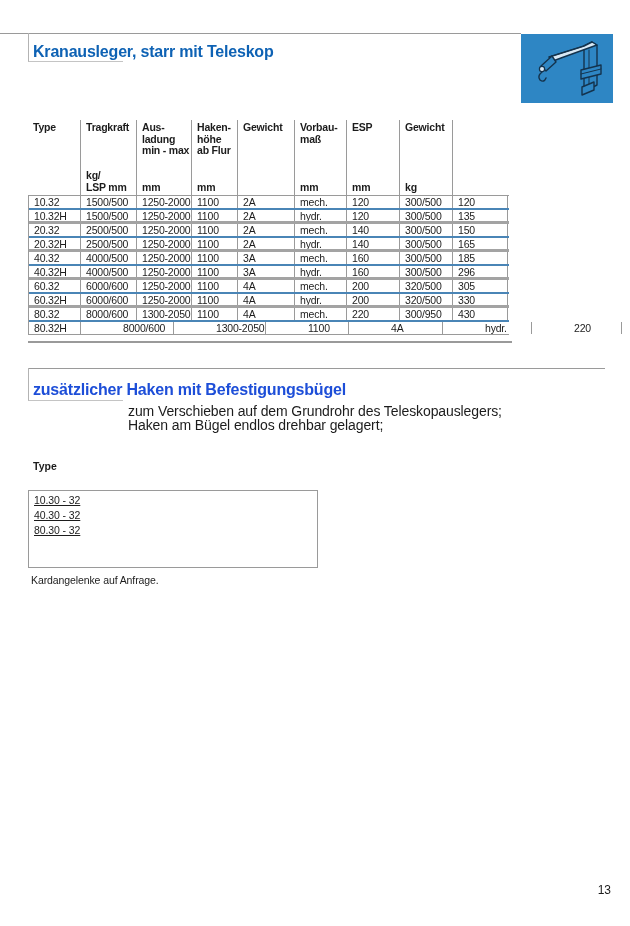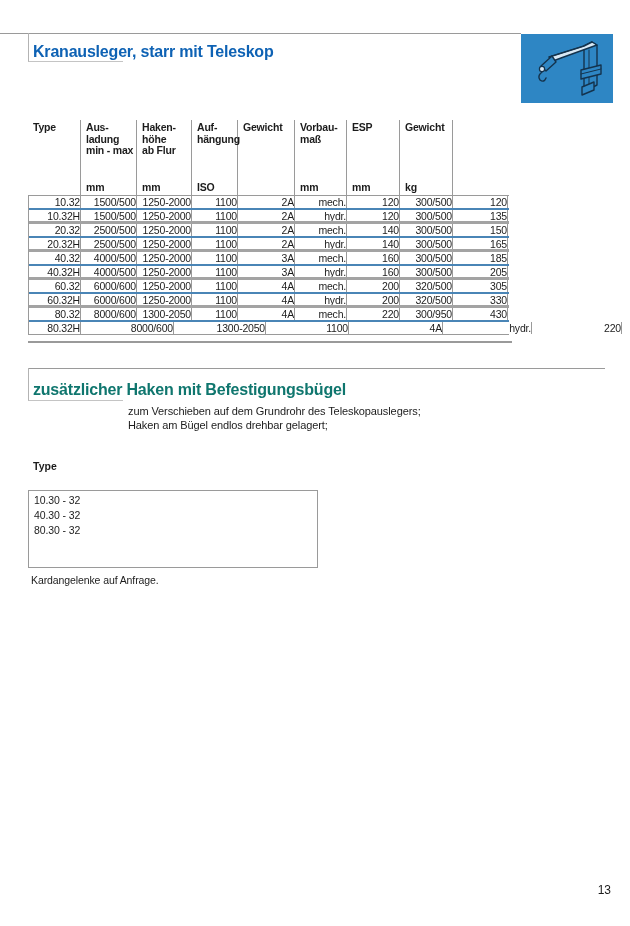--- a/index.html
+++ b/index.html
@@ -17,41 +17,41 @@
   .blue-box { position:absolute; left:521px; top:34px; width:92px; height:69px; background:#2e86c4; }
   .blue-box svg { display:block; }
 
   
   .spec-table { position:absolute; left:28px; top:120px; width:481px; }
   .thead { display:grid; grid-template-columns:53px 56px 55px 46px 57px 52px 53px 53px 55px;
            height:76px; border-bottom:1px solid #9a9a9a; }
   .hcell { border-right:1px solid #9a9a9a; padding:2px 0 2px 5px; display:flex;
            flex-direction:column; justify-content:space-between; font-size:10.5px;
            font-weight:bold; letter-spacing:-0.2px; line-height:11.5px; }
-  .tbody { border-left:1px solid #9a9a9a;text-align:right; }
+  .tbody { border-left:1px solid #9a9a9a; }
   .trow { display:grid; grid-template-columns:52px 56px 55px 46px 57px 52px 53px 53px 55px;
           height:14px; }
   .trow.sep-dark  { border-bottom:2px solid #4a85b6; height:14px; }
   .trow.sep-light { border-bottom:3px solid #a3a3a3; height:14px; }
   .trow.sep-end   { border-bottom:1px solid #9a9a9a; height:13px;gap:37px; }
   .tcell { border-right:1px solid #9a9a9a; padding:1px 0 0 5px; font-size:10.5px;
            letter-spacing:-0.2px; line-height:11px; white-space:nowrap; overflow:hidden; }
   .rule-end { position:absolute; left:28px; top:341px; width:484px; height:2px; background:#9a9a9a; }
 
   
   .rule-2 { position:absolute; left:28px; top:368px; width:577px; height:1px; background:#9a9a9a; }
   .tab2 { position:absolute; left:28px; top:368px; width:95px; height:33px;
           border-left:1px solid #b3b3b3; border-bottom:1px solid #c4c4c4; }
   .title2 { position:absolute; left:33px; top:381px; font-size:16px; font-weight:bold;
-            color:#0f766e; letter-spacing:-0.2px; white-space:nowrap; }
-  .para { position:absolute; left:128px; top:404px; font-size:11px; line-height:14px;
+            color:#1d4ed8; letter-spacing:-0.2px; white-space:nowrap; }
+  .para { position:absolute; left:128px; top:404px; font-size:14px; line-height:14px;
           letter-spacing:-0.1px; }
   .type-label { position:absolute; left:33px; top:460px; font-size:10.5px; font-weight:bold; }
   .type-box { position:absolute; left:28px; top:490px; width:290px; height:78px;
-              border:1px solid #9a9a9a; padding:2px 8px 0 5px; }
+              border:1px solid #9a9a9a; padding:2px 8px 0 5px;text-decoration:underline; }
   .type-item { font-size:10.5px; line-height:15px; letter-spacing:-0.1px; }
   .note { position:absolute; left:31px; top:574px; font-size:10.5px; letter-spacing:-0.1px; }
 
   
   .page-number { position:absolute; top:883px; right:19px; font-size:12px; }
 </style>
 </head>
 <body>
 
 <div class="page">
@@ -86,49 +86,49 @@
   <div class="spec-table">
     <div class="thead">
         <div class="hcell">
           <div class="hlines">
             <div class="hline">Type</div>
           </div>
           <div class="hunits"></div>
         </div>
         <div class="hcell">
           <div class="hlines">
+            <div class="hline">Tragkraft</div>
+          </div>
+          <div class="hunits">
+            <div class="hline">kg/</div>
+            <div class="hline">LSP mm</div>
+          </div>
+        </div>
+        <div class="hcell">
+          <div class="hlines">
             <div class="hline">Aus-</div>
             <div class="hline">ladung</div>
             <div class="hline">min - max</div>
           </div>
           <div class="hunits">
             <div class="hline">mm</div>
           </div>
         </div>
         <div class="hcell">
           <div class="hlines">
             <div class="hline">Haken-</div>
             <div class="hline">höhe</div>
             <div class="hline">ab Flur</div>
           </div>
           <div class="hunits">
             <div class="hline">mm</div>
           </div>
         </div>
         <div class="hcell">
           <div class="hlines">
-            <div class="hline">Auf-</div>
-            <div class="hline">hängung</div>
-          </div>
-          <div class="hunits">
-            <div class="hline">ISO</div>
-          </div>
-        </div>
-        <div class="hcell">
-          <div class="hlines">
             <div class="hline">Gewicht</div>
           </div>
           <div class="hunits"></div>
         </div>
         <div class="hcell">
           <div class="hlines">
             <div class="hline">Vorbau-</div>
             <div class="hline">maß</div>
           </div>
           <div class="hunits">
@@ -210,21 +210,21 @@
         </div>
         <div class="trow sep-light">
           <div class="tcell">40.32H</div>
           <div class="tcell">4000/500</div>
           <div class="tcell">1250-2000</div>
           <div class="tcell">1100</div>
           <div class="tcell">3A</div>
           <div class="tcell">hydr.</div>
           <div class="tcell">160</div>
           <div class="tcell">300/500</div>
-          <div class="tcell">205</div>
+          <div class="tcell">296</div>
         </div>
         <div class="trow sep-dark">
           <div class="tcell">60.32</div>
           <div class="tcell">6000/600</div>
           <div class="tcell">1250-2000</div>
           <div class="tcell">1100</div>
           <div class="tcell">4A</div>
           <div class="tcell">mech.</div>
           <div class="tcell">200</div>
           <div class="tcell">320/500</div>

